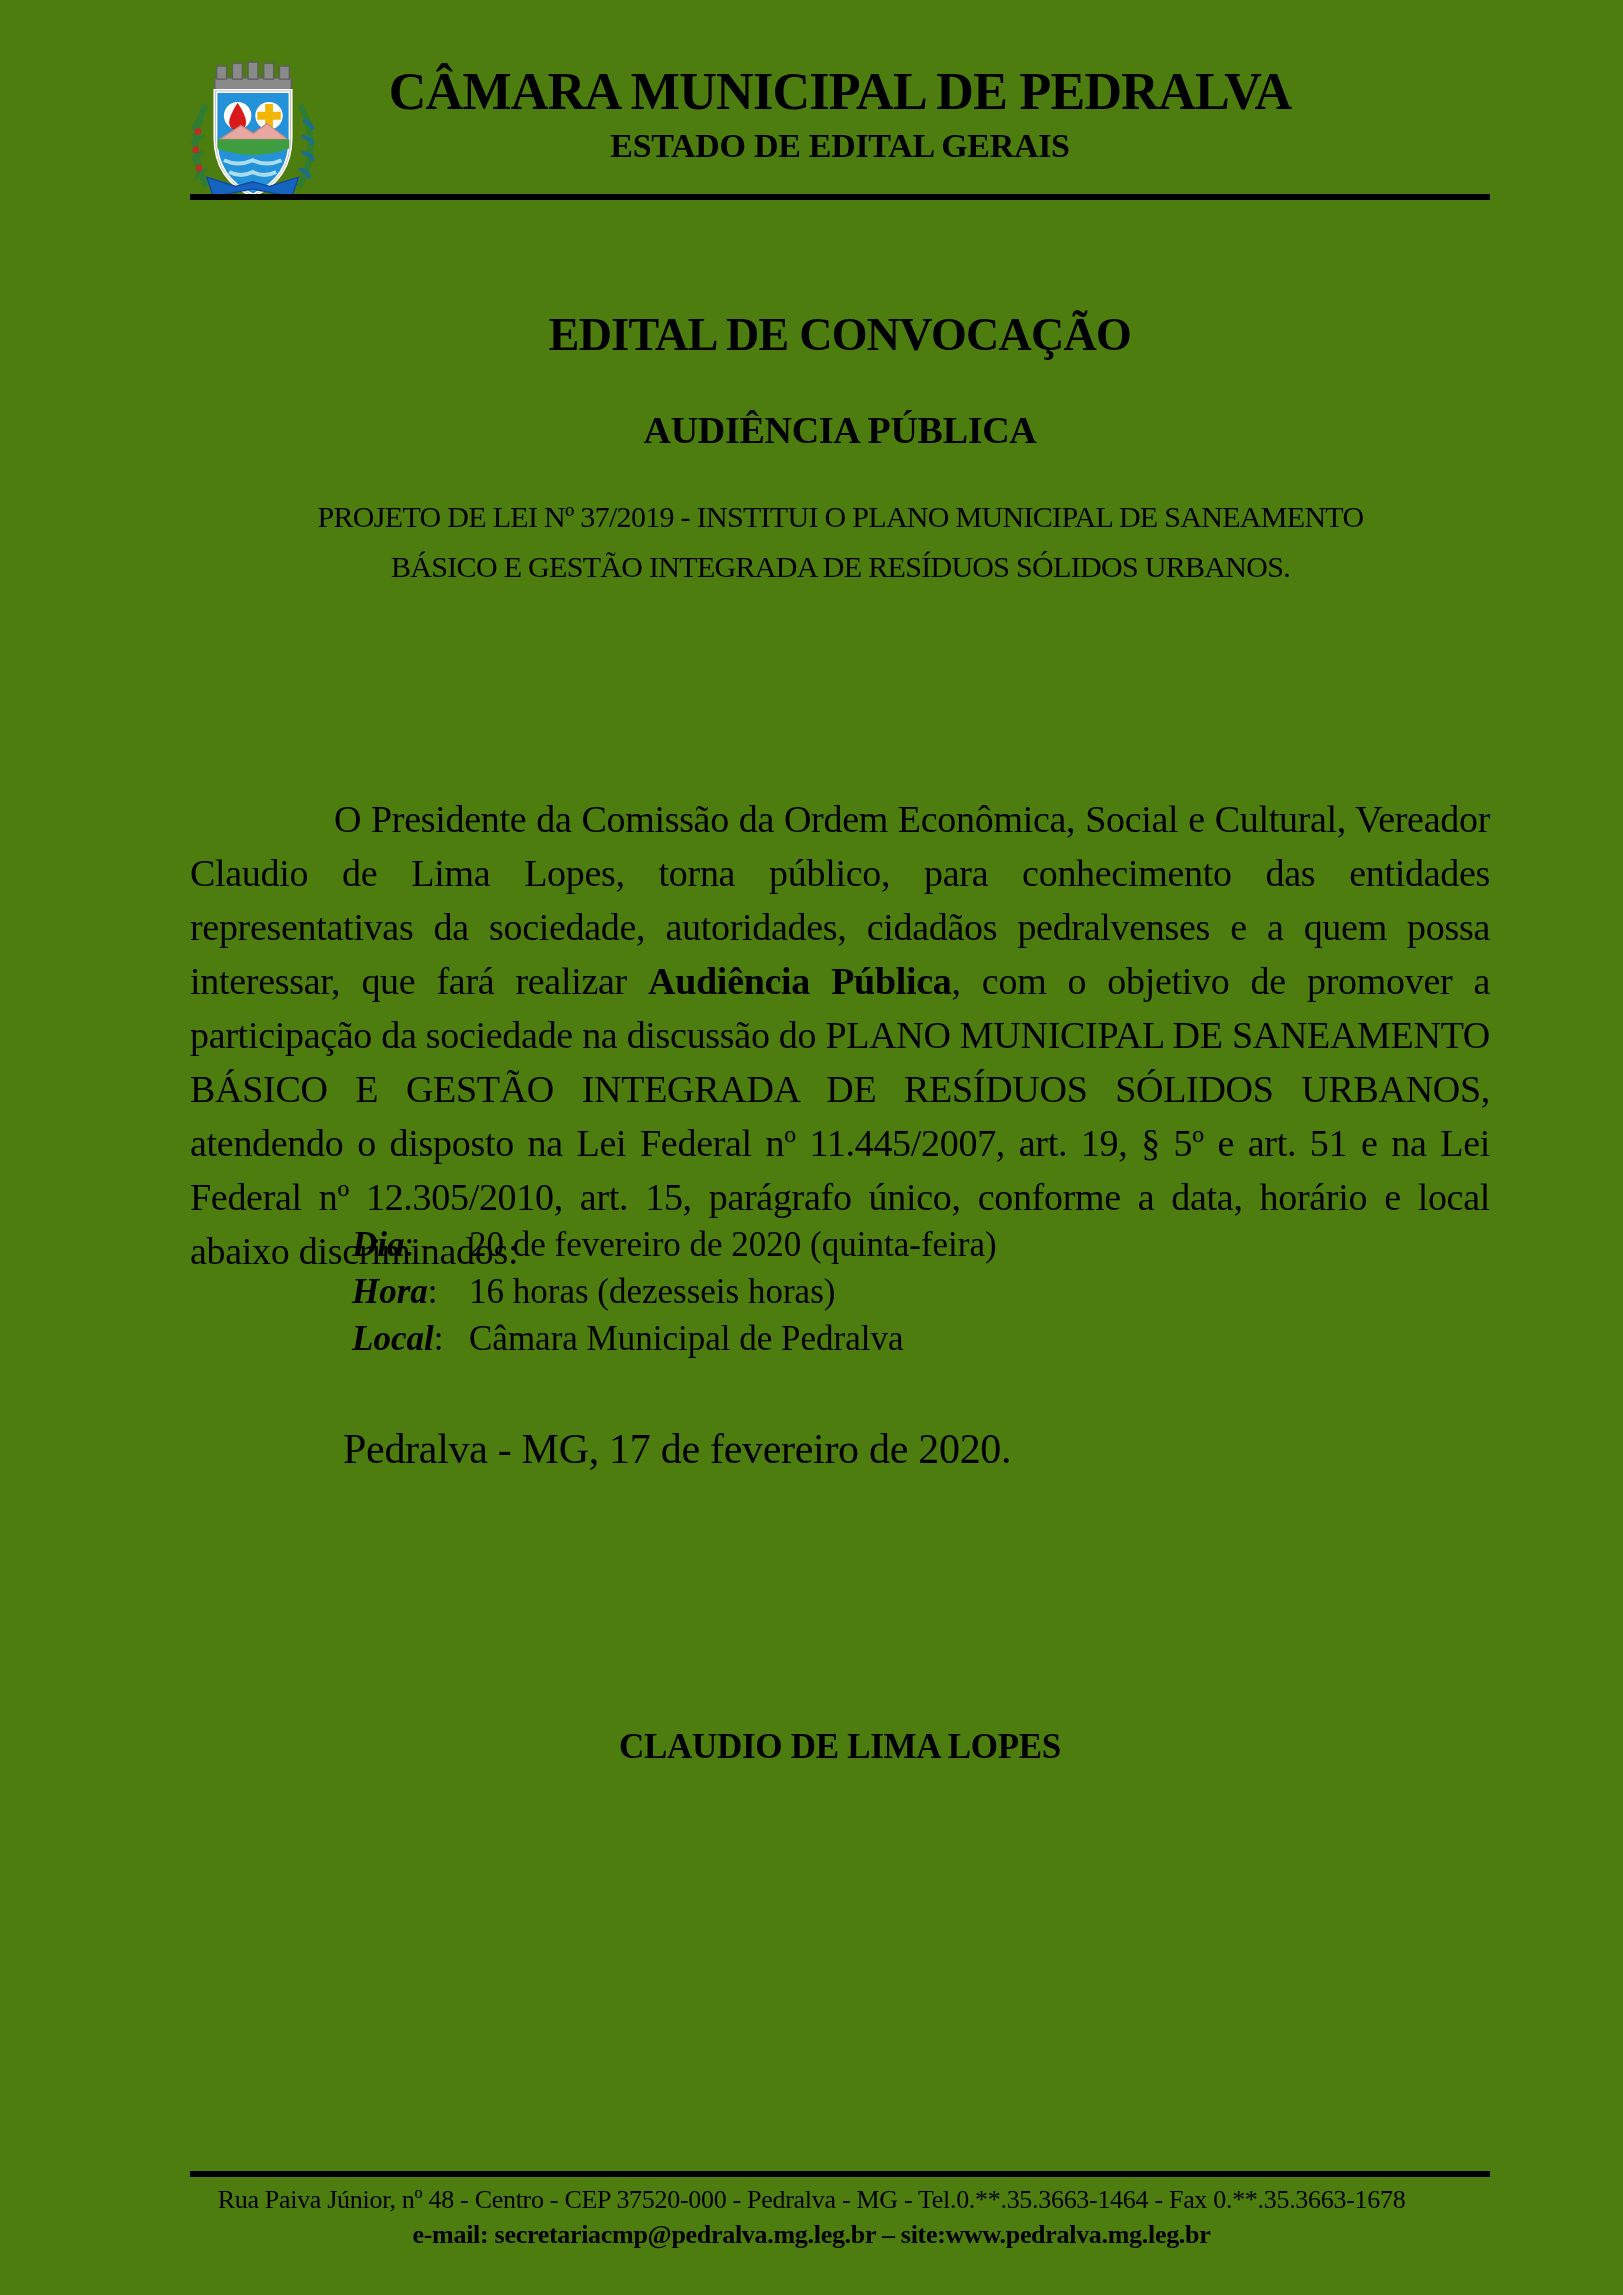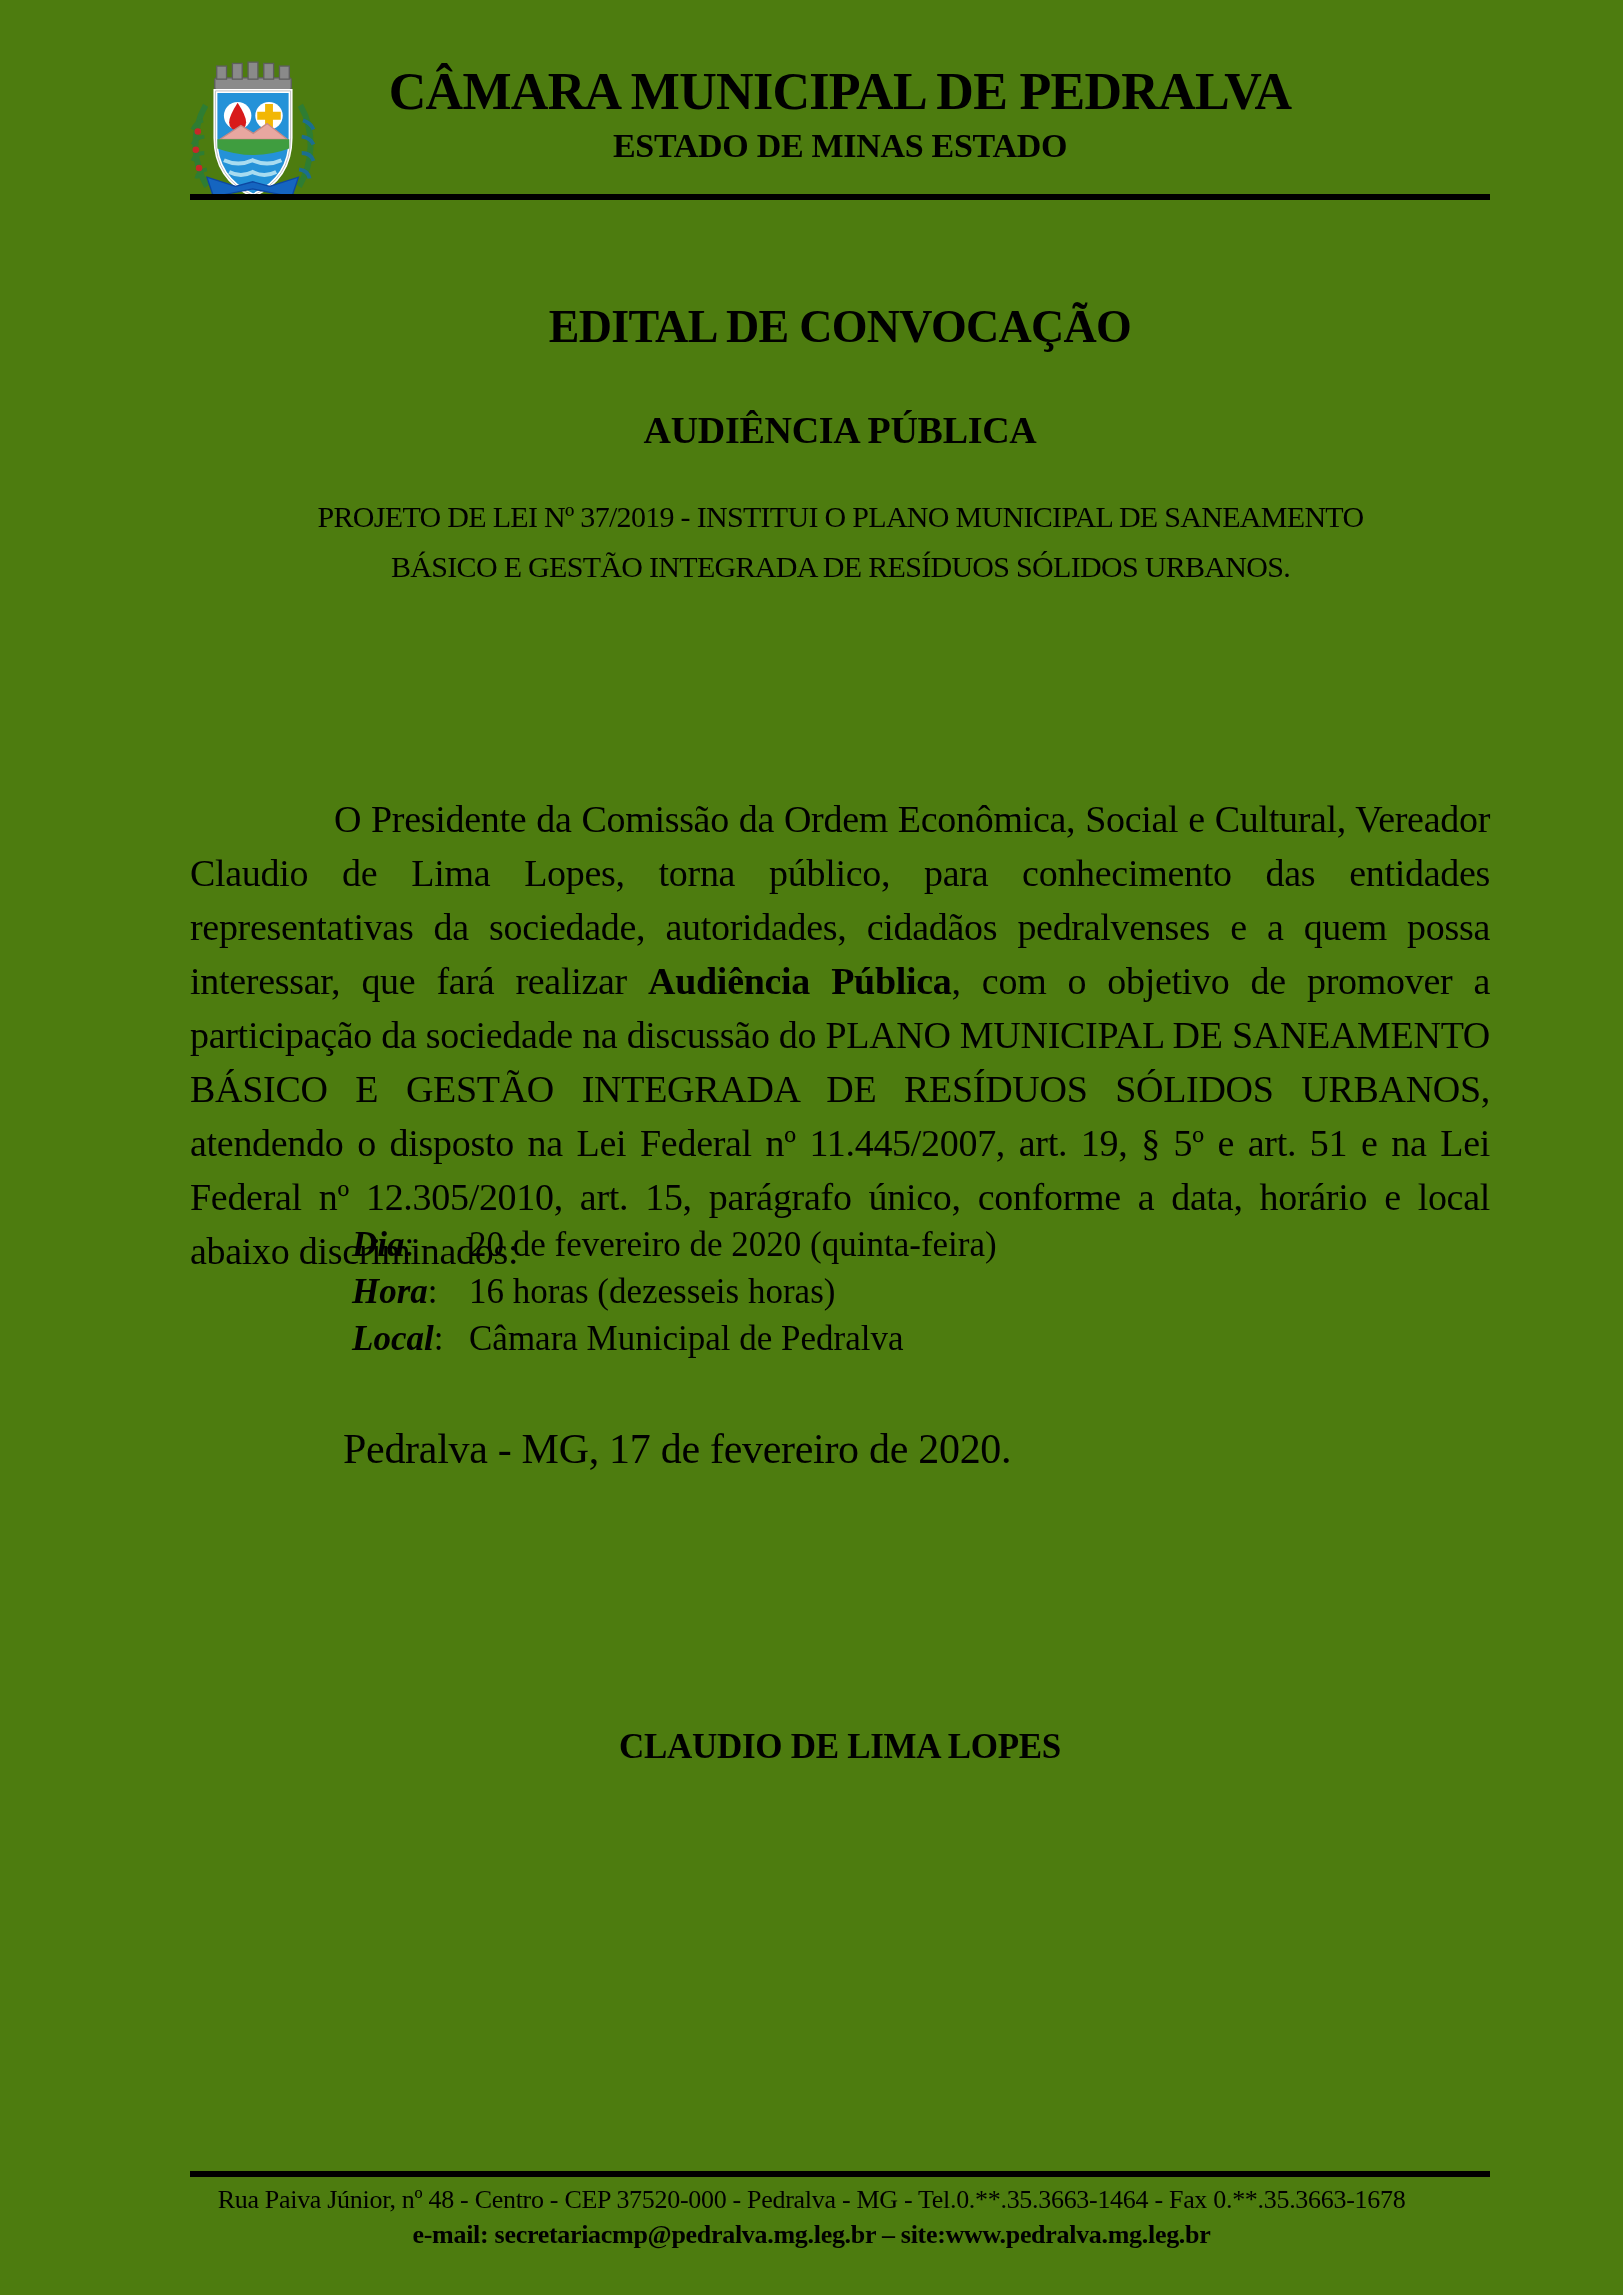--- a/index.html
+++ b/index.html
@@ -13,21 +13,21 @@
   }
   
   .logo{position:absolute;left:186px;top:58px;width:134px;height:141px;}
   .header-text{position:absolute;left:190px;top:63px;width:1300px;text-align:center;}
   .org-name{font-size:52px;font-weight:bold;line-height:1.1;letter-spacing:-0.7px;}
   .org-state{font-size:34px;font-weight:bold;line-height:1;margin-top:9.2px;letter-spacing:-0.3px;}
   .rule{position:absolute;left:190px;width:1300px;height:5.9px;background:#000;}
   .rule.header-rule{top:194px;}
   .rule.footer-rule{top:2171px;}
   
-  .doc-title{position:absolute;left:190px;top:300px;width:1300px;text-align:center;
+  .doc-title{position:absolute;left:190px;top:308px;width:1300px;text-align:center;
              font-size:46px;font-weight:bold;letter-spacing:-0.7px;}
   .doc-subtitle{position:absolute;left:190px;top:408px;width:1300px;text-align:center;
              font-size:38px;font-weight:bold;letter-spacing:-0.3px;}
   .subject{position:absolute;left:198px;top:492px;width:1285px;text-align:center;
              font-size:30px;line-height:50px;letter-spacing:-0.7px;}
   
   .body-par{position:absolute;left:190px;top:754px;width:1300px;
             font-size:38px;line-height:54px;text-align:justify;
             text-indent:144px;letter-spacing:-0.3px;}
   .details{position:absolute;left:352px;top:1221px;font-size:35px;line-height:47px;}
@@ -83,21 +83,21 @@
 
       <path d="M58,156 q22,10 44,0 q22,10 44,0" fill="none" stroke="#a8dcf0" stroke-width="6"></path>
       <path d="M66,174 q18,9 36,0 q18,9 36,0" fill="none" stroke="#a8dcf0" stroke-width="6"></path>
 
       <path d="M32,182 L76,196 L102,189 L128,196 L172,182 L162,212 L102,200 L42,212 z" fill="#1565c0" stroke="#0d47a1" stroke-width="2"></path>
     </svg>
   </div>
 
   <div class="header-text">
     <div class="org-name">CÂMARA MUNICIPAL DE PEDRALVA</div>
-    <div class="org-state">ESTADO DE MINAS ESTADO</div>
+    <div class="org-state">ESTADO DE EDITAL GERAIS</div>
   </div>
   <div class="rule header-rule"></div>
 
   <div class="doc-title">EDITAL DE CONVOCAÇÃO</div>
   <div class="doc-subtitle">AUDIÊNCIA PÚBLICA</div>
   <div class="subject">
     <div>PROJETO DE LEI Nº 37/2019 - INSTITUI O PLANO MUNICIPAL DE SANEAMENTO</div>
     <div>BÁSICO E GESTÃO INTEGRADA DE RESÍDUOS SÓLIDOS URBANOS.</div>
   </div>
 

